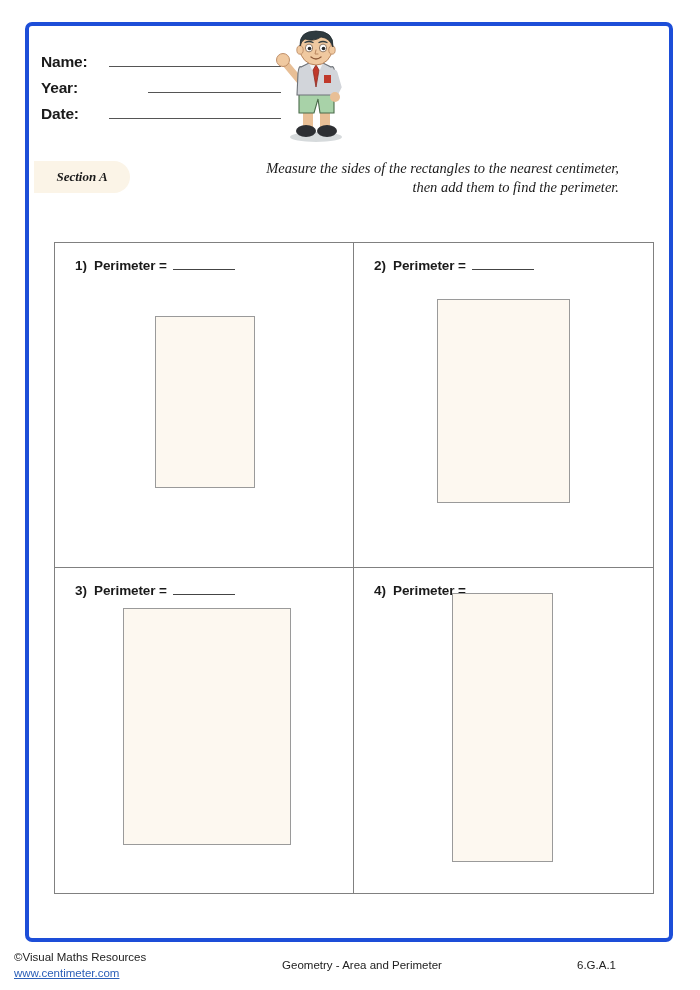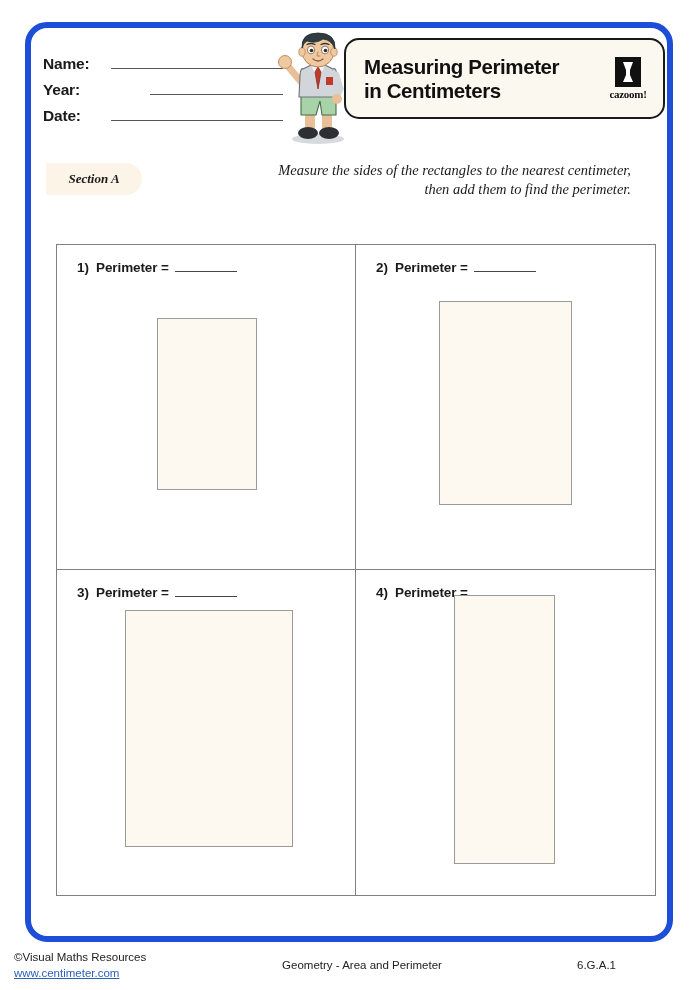--- a/index.html
+++ b/index.html
@@ -15,22 +15,22 @@
     overflow: hidden;
   }
 
   
   #page-frame {
     position: absolute;
     left: 25px;
     top: 22px;
     width: 648px;
     height: 920px;
-    border: 6px solid #1d4ed8;
-    border-radius: 22px;
+    border: 4px solid #1d4ed8;
+    border-radius: 7px;
     box-sizing: border-box;
     background: #ffffff;
   }
 
   
   #header {
     position: absolute;
     left: 0;
     top: 0;
     width: 648px;
@@ -112,21 +112,21 @@
     font-weight: bold;
     font-size: 11px;
     color: #111;
     margin-top: 1px;
     letter-spacing: -0.3px;
   }
 
   
   #section-banner {
     position: absolute;
-    left: 10px;
+    left: 0px;
     top: 135px;
     width: 648px;
     height: 42px;
   }
   #section-badge {
     position: absolute;
     left: 5px;
     top: 0px;
     width: 96px;
     height: 32px;
@@ -303,32 +303,20 @@
         <circle cx="49.5" cy="19.5" r="1.8" fill="#2b2b2b"></circle>
 
         <path d="M31 13.5 Q35 11.5 39 13.5" stroke="#2f3b3f" stroke-width="1.3" fill="none" stroke-linecap="round"></path>
         <path d="M45 13.5 Q49 11.5 53 13.5" stroke="#2f3b3f" stroke-width="1.3" fill="none" stroke-linecap="round"></path>
 
         <path d="M42 21 L41 25 L44 25" stroke="#b9865e" stroke-width="1" fill="none" stroke-linecap="round"></path>
         <path d="M37 28 Q42 32 47 28" stroke="#8e5b3a" stroke-width="1.3" fill="none" stroke-linecap="round"></path>
       </svg>
     </div>
 
-    <div id="title-box">
-      <div id="title-text">Measuring Perimeter
-in Centimeters</div>
-      <div id="logo">
-        <div id="logo-mark">
-          <svg width="14" height="22" viewBox="0 0 14 22">
-            <path d="M2 1 L12 1 L9 9 L9 14 L12 21 L2 21 L5 14 L5 9 Z" fill="#ffffff"></path>
-          </svg>
-        </div>
-        <div id="logo-word">cazoom!</div>
-      </div>
-    </div>
   </div>
 
   <div id="section-banner">
     <div id="section-badge">
       <span id="section-badge-label">Section A</span>
     </div>
     <div id="section-instructions">Measure the sides of the rectangles to the nearest centimeter,
 then add them to find the perimeter.</div>
   </div>
 

